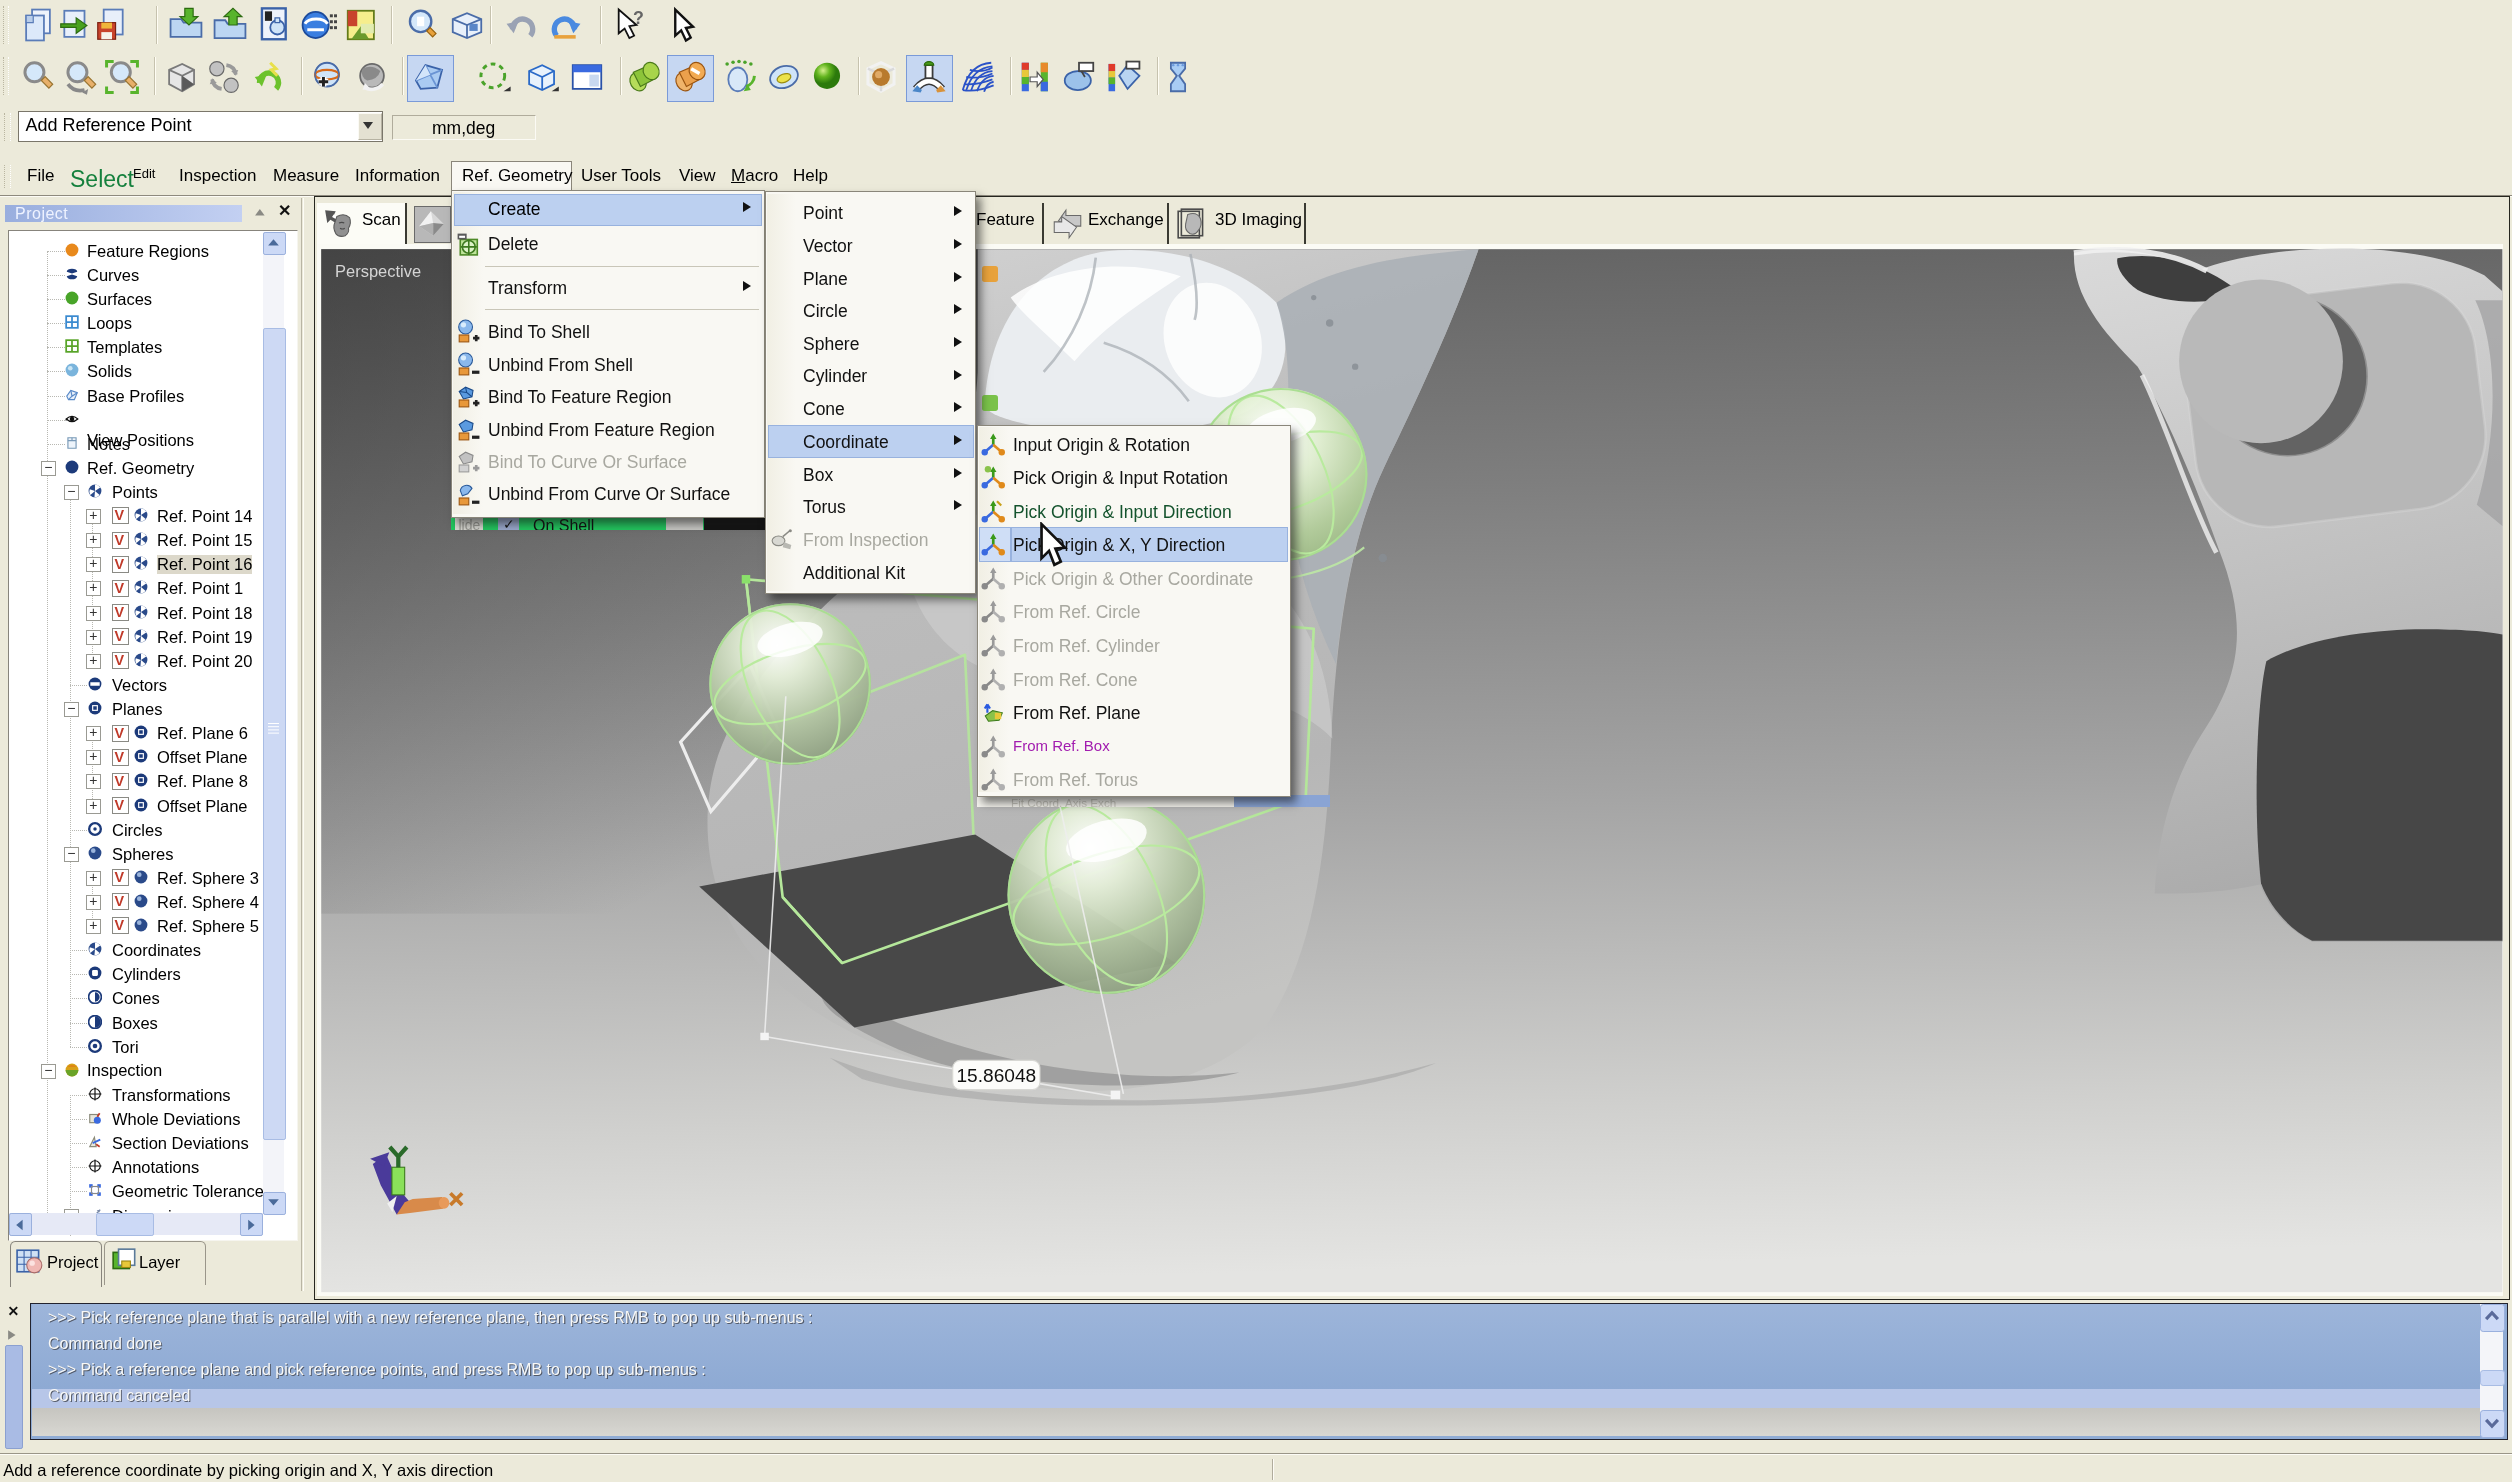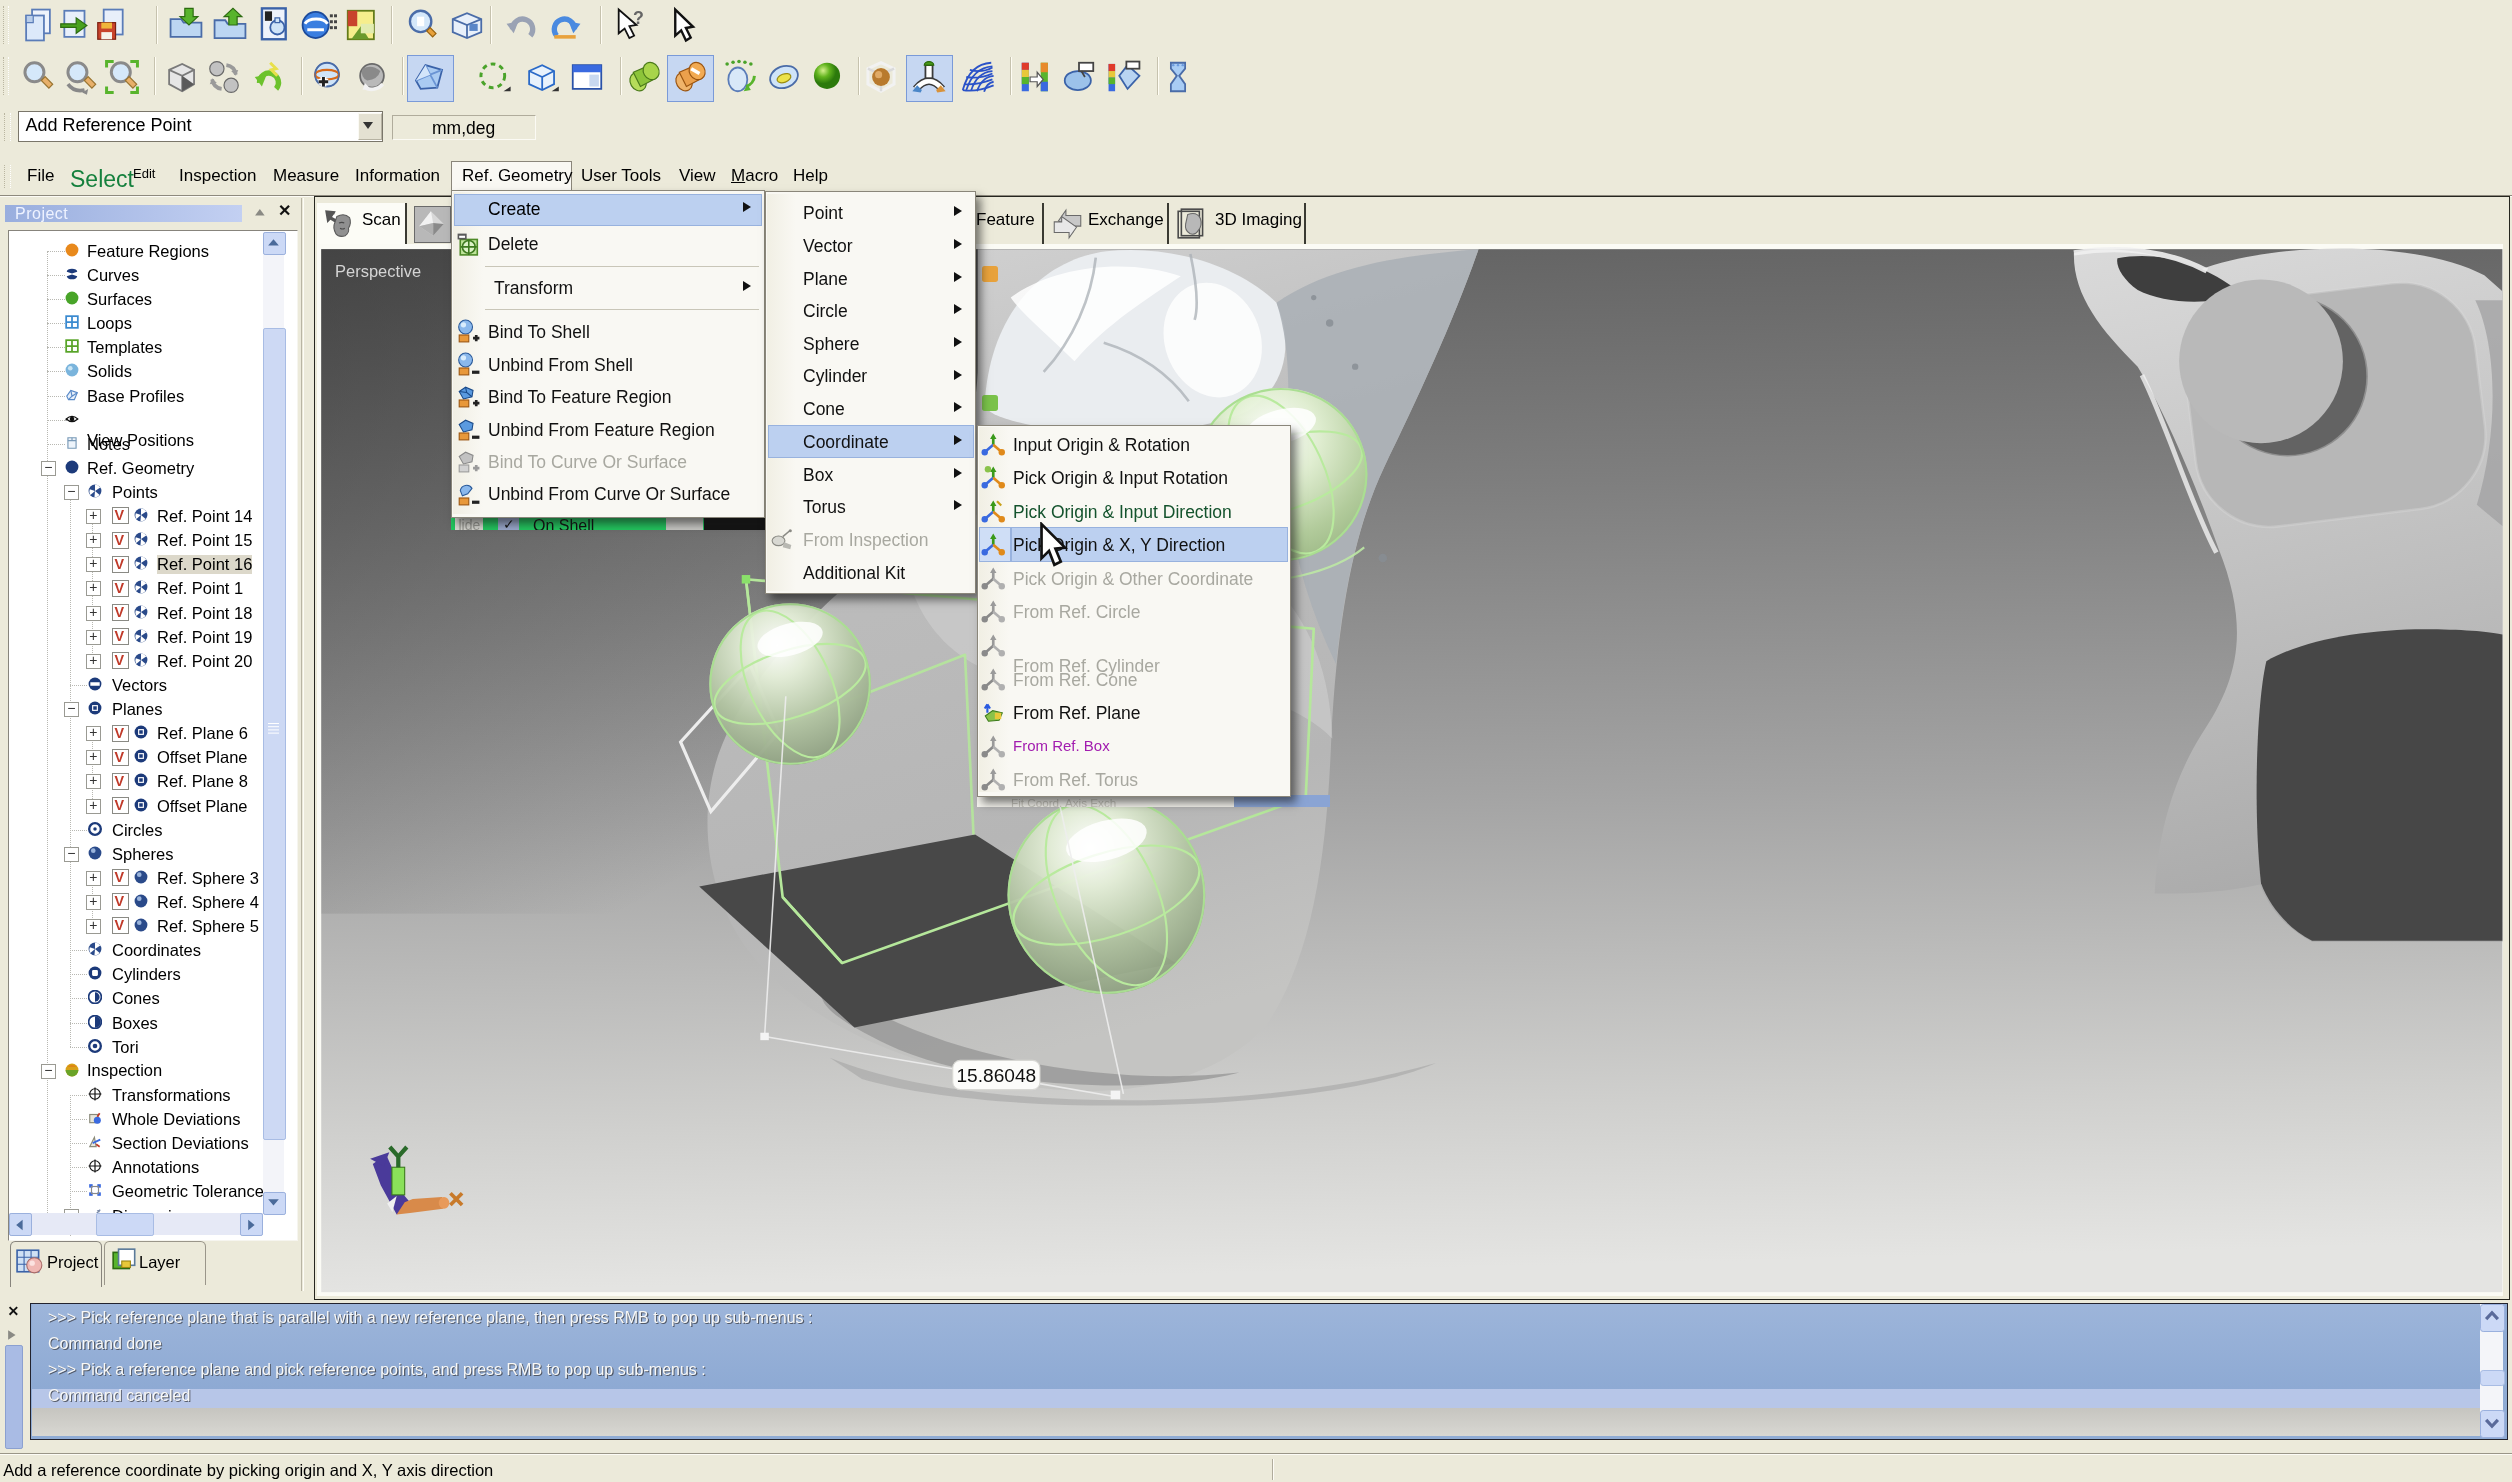--- a/index.html
+++ b/index.html
@@ -858,21 +858,21 @@
 <div class="a" style="left:488px;top:199px;font-size:17.5px;color:#000;white-space:nowrap;">Create</div>
 <div class="marrow" style="left:743px;top:202px;"></div>
 <div class="a" style="left:488px;top:234px;font-size:17.5px;color:#111;white-space:nowrap;">Delete</div>
 <svg class="a" style="left:456px;top:232px" width="24.5" height="24.5" viewBox="0 0 46 46">
     <rect x="8" y="14" width="32" height="29" fill="#bfe49a" stroke="#4e8a28" stroke-width="3"></rect>
     <circle cx="24" cy="28" r="12" fill="#ddf2c8" stroke="#3e7a20" stroke-width="3"></circle>
     <path d="M24,14 V43 M9,28 H39" stroke="#3e7a20" stroke-width="3"></path>
     <rect x="3" y="3" width="17" height="11" fill="#5a5a5a"></rect>
     <rect x="6" y="7" width="11" height="4" fill="#fff"></rect>
   </svg>
-<div class="a" style="left:488px;top:278px;font-size:17.5px;color:#111;white-space:nowrap;margin-left:6px;">Transform</div>
+<div class="a" style="left:488px;top:278px;font-size:17.5px;color:#111;white-space:nowrap;">Transform</div>
 <div class="a" style="left:488px;top:322px;font-size:17.5px;color:#111;white-space:nowrap;">Bind To Shell</div>
 <svg class="a" style="left:456px;top:319px" width="24.5" height="24.5" viewBox="0 0 46 46">
     <circle cx="18" cy="15" r="13" fill="#8ab8ec" stroke="#2a5a9a" stroke-width="2"></circle>
     <circle cx="14" cy="11" r="5" fill="#d8ecfc"></circle>
     <rect x="6" y="30" width="18" height="13" fill="#e8983a" stroke="#9a5410" stroke-width="2"></rect>
     <path d="M32,36 h12 M38,30 v12" stroke="#222" stroke-width="5"></path>
   </svg>
 <div class="a" style="left:488px;top:355px;font-size:17.5px;color:#111;white-space:nowrap;">Unbind From Shell</div>
 <svg class="a" style="left:456px;top:352px" width="24.5" height="24.5" viewBox="0 0 46 46">
     <circle cx="18" cy="15" r="13" fill="#8ab8ec" stroke="#2a5a9a" stroke-width="2"></circle>
@@ -992,21 +992,21 @@
   </svg>
 <div class="a" style="left:1013px;top:602px;font-size:17.5px;color:#a8a8a0;white-space:nowrap;">From Ref. Circle</div>
 <svg class="a" style="left:981px;top:599px" width="24.5" height="24.5" viewBox="0 0 46 46">
     <path d="M23,24 L23,8" stroke="#9a9a9a" stroke-width="5"></path>
     <path d="M23,3 l-6,10 12,0 z" fill="#9a9a9a"></path>
     <path d="M23,24 L9,36" stroke="#8a8a8a" stroke-width="5"></path>
     <circle cx="7" cy="38" r="6" fill="#8a8a8a"></circle>
     <path d="M23,24 L37,36" stroke="#b0b0b0" stroke-width="5"></path>
     <circle cx="39" cy="38" r="6" fill="#b0b0b0"></circle>
   </svg>
-<div class="a" style="left:1013px;top:656px;font-size:17.5px;color:#a8a8a0;white-space:nowrap;">From Ref. Cylinder</div>
+<div class="a" style="left:1013px;top:636px;font-size:17.5px;color:#a8a8a0;white-space:nowrap;">From Ref. Cylinder</div>
 <svg class="a" style="left:981px;top:633px" width="24.5" height="24.5" viewBox="0 0 46 46">
     <path d="M23,24 L23,8" stroke="#9a9a9a" stroke-width="5"></path>
     <path d="M23,3 l-6,10 12,0 z" fill="#9a9a9a"></path>
     <path d="M23,24 L9,36" stroke="#8a8a8a" stroke-width="5"></path>
     <circle cx="7" cy="38" r="6" fill="#8a8a8a"></circle>
     <path d="M23,24 L37,36" stroke="#b0b0b0" stroke-width="5"></path>
     <circle cx="39" cy="38" r="6" fill="#b0b0b0"></circle>
   </svg>
 <div class="a" style="left:1013px;top:670px;font-size:17.5px;color:#a8a8a0;white-space:nowrap;">From Ref. Cone</div>
 <svg class="a" style="left:981px;top:667px" width="24.5" height="24.5" viewBox="0 0 46 46">

